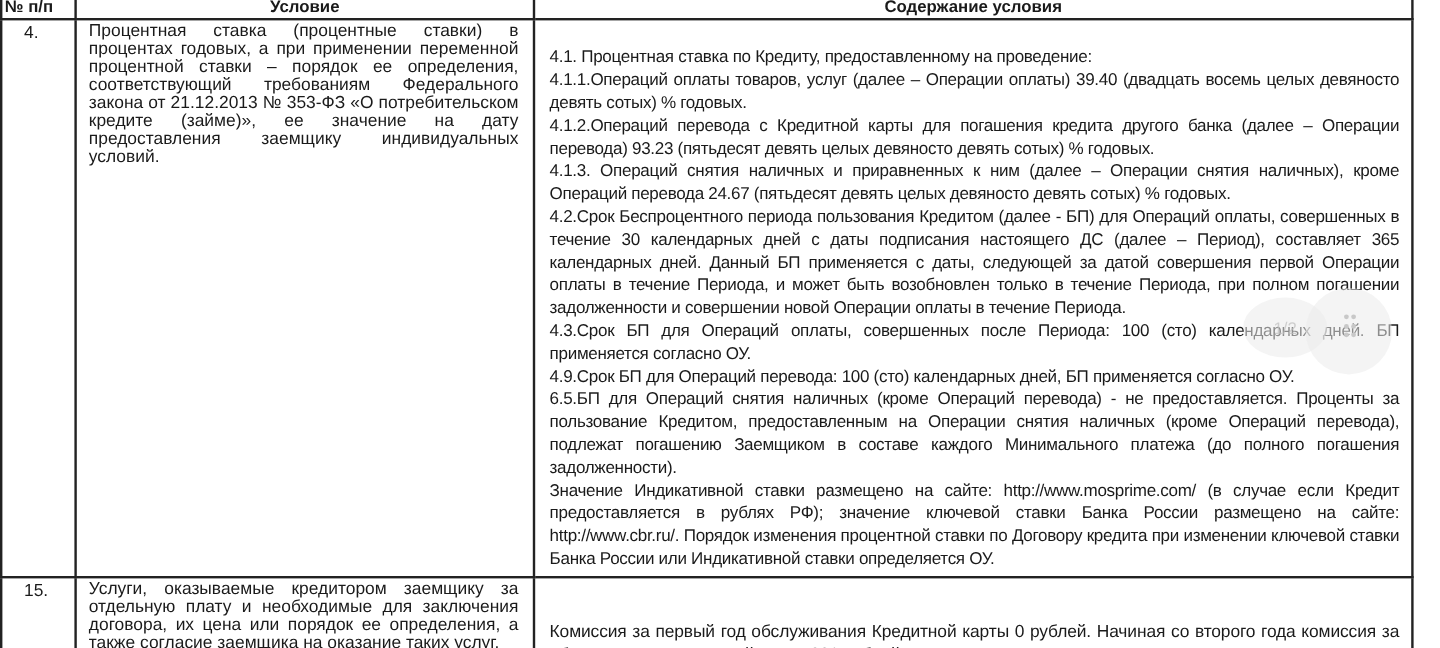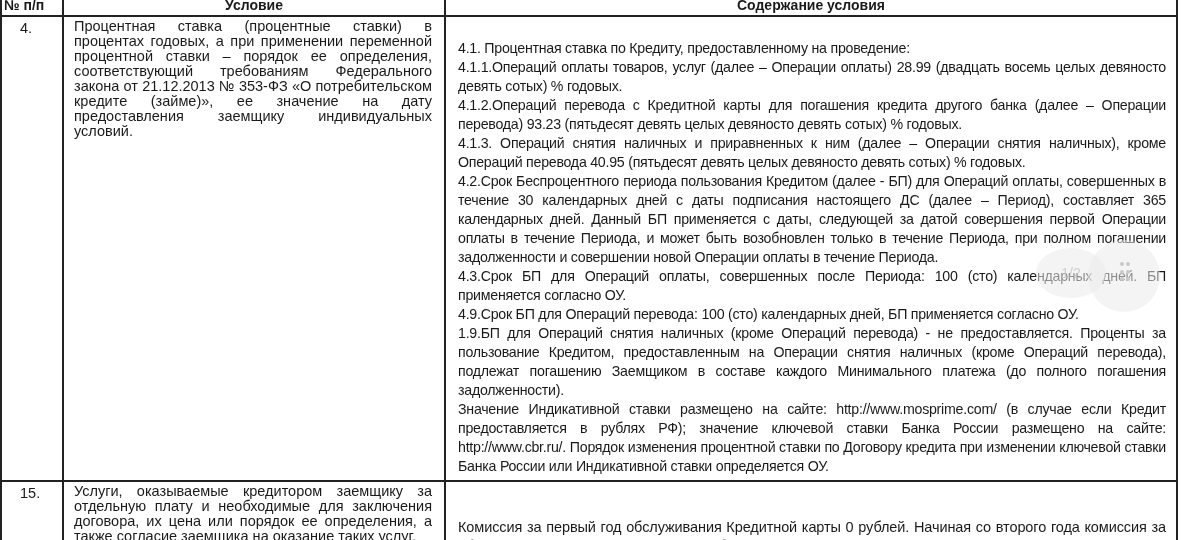--- a/index.html
+++ b/index.html
@@ -39,27 +39,27 @@
         <tr>
       <th class="num">№ п/п</th>
       <th>Условие</th>
       <th>Содержание условия</th>
     </tr>
     <tr>
       <td class="num">4.</td>
       <td class="cond">Процентная ставка (процентные ставки) в процентах годовых, а при применении переменной процентной ставки – порядок ее определения, соответствующий требованиям Федерального закона от 21.12.2013 № 353-ФЗ «О потребительском кредите (займе)», ее значение на дату предоставления заемщику индивидуальных условий.</td>
       <td class="content">
         <p>4.1. Процентная ставка по Кредиту, предоставленному на проведение:</p>
-        <p>4.1.1.Операций оплаты товаров, услуг (далее – Операции оплаты) 28.99 (двадцать восемь целых девяносто девять сотых) % годовых.</p>
+        <p>4.1.1.Операций оплаты товаров, услуг (далее – Операции оплаты) 39.40 (двадцать восемь целых девяносто девять сотых) % годовых.</p>
         <p>4.1.2.Операций перевода с Кредитной карты для погашения кредита другого банка (далее – Операции перевода) 93.23 (пятьдесят девять целых девяносто девять сотых) % годовых.</p>
-        <p>4.1.3. Операций снятия наличных и приравненных к ним (далее – Операции снятия наличных), кроме Операций перевода 40.95 (пятьдесят девять целых девяносто девять сотых) % годовых.</p>
+        <p>4.1.3. Операций снятия наличных и приравненных к ним (далее – Операции снятия наличных), кроме Операций перевода 24.67 (пятьдесят девять целых девяносто девять сотых) % годовых.</p>
         <p>4.2.Срок Беспроцентного периода пользования Кредитом (далее - БП) для Операций оплаты, совершенных в течение 30 календарных дней с даты подписания настоящего ДС (далее – Период), составляет 365 календарных дней. Данный БП применяется с даты, следующей за датой совершения первой Операции оплаты в течение Периода, и может быть возобновлен только в течение Периода, при полном погашении задолженности и совершении новой Операции оплаты в течение Периода.</p>
         <p>4.3.Срок БП для Операций оплаты, совершенных после Периода: 100 (сто) календарных дней. БП применяется согласно ОУ.</p>
         <p>4.9.Срок БП для Операций перевода: 100 (сто) календарных дней, БП применяется согласно ОУ.</p>
-        <p>1.9.БП для Операций снятия наличных (кроме Операций перевода) - не предоставляется. Проценты за пользование Кредитом, предоставленным на Операции снятия наличных (кроме Операций перевода), подлежат погашению Заемщиком в составе каждого Минимального платежа (до полного погашения задолженности).</p>
+        <p>6.5.БП для Операций снятия наличных (кроме Операций перевода) - не предоставляется. Проценты за пользование Кредитом, предоставленным на Операции снятия наличных (кроме Операций перевода), подлежат погашению Заемщиком в составе каждого Минимального платежа (до полного погашения задолженности).</p>
         <p>Значение Индикативной ставки размещено на сайте: http://www.mosprime.com/ (в случае если Кредит предоставляется в рублях РФ); значение ключевой ставки Банка России размещено на сайте: http://www.cbr.ru/. Порядок изменения процентной ставки по Договору кредита при изменении ключевой ставки Банка России или Индикативной ставки определяется ОУ.</p>
       </td>
     </tr>
     <tr class="row2">
       <td class="num">15.</td>
       <td class="cond">Услуги, оказываемые кредитором заемщику за отдельную плату и необходимые для заключения договора, их цена или порядок ее определения, а также согласие заемщика на оказание таких услуг.</td>
       <td class="content2">Комиссия за первый год обслуживания Кредитной карты 0 рублей. Начиная со второго года комиссия за обслуживание Кредитной карты 990 рублей, ежегодно.</td>
     </tr>
   </tbody>
     </table>

